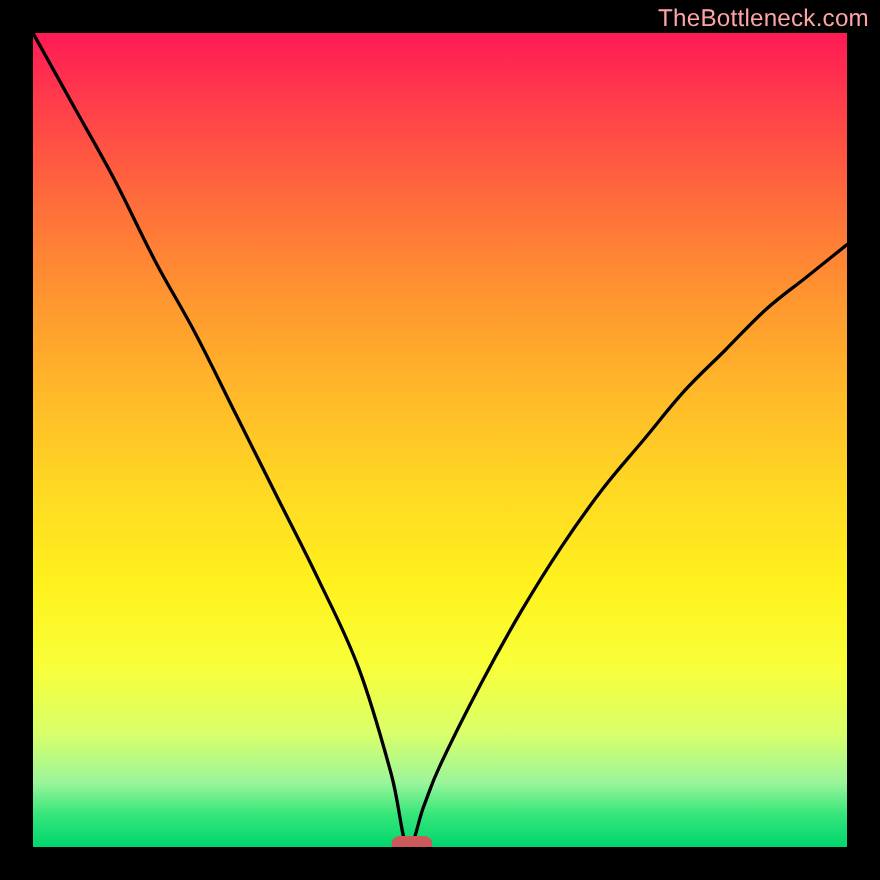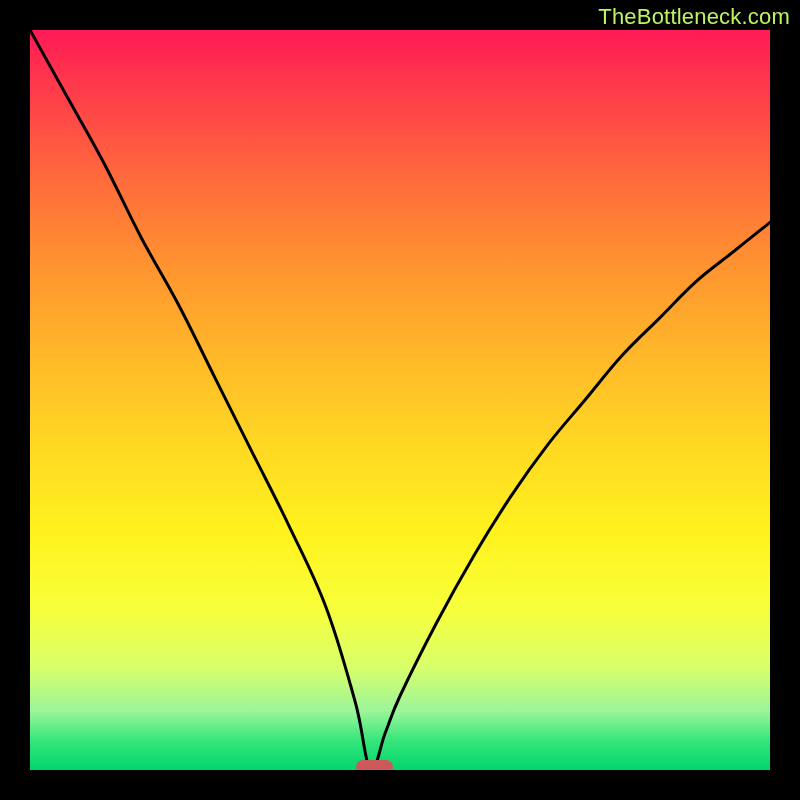--- a/index.html
+++ b/index.html
@@ -43,21 +43,21 @@
     );
   }
   .curve-svg {
     position: absolute;
     inset: 0;
   }
   .watermark {
     position: absolute;
     top: 4px;
     right: 10px;
-    color: #bef264;
+    color: #fca5a5;
     font-size: 22px;
     letter-spacing: 0.2px;
     font-weight: 400;
   }
   .marker {
     position: absolute;
     background: #cc5a5a;
     border-radius: 8px;
   }
 </style>

